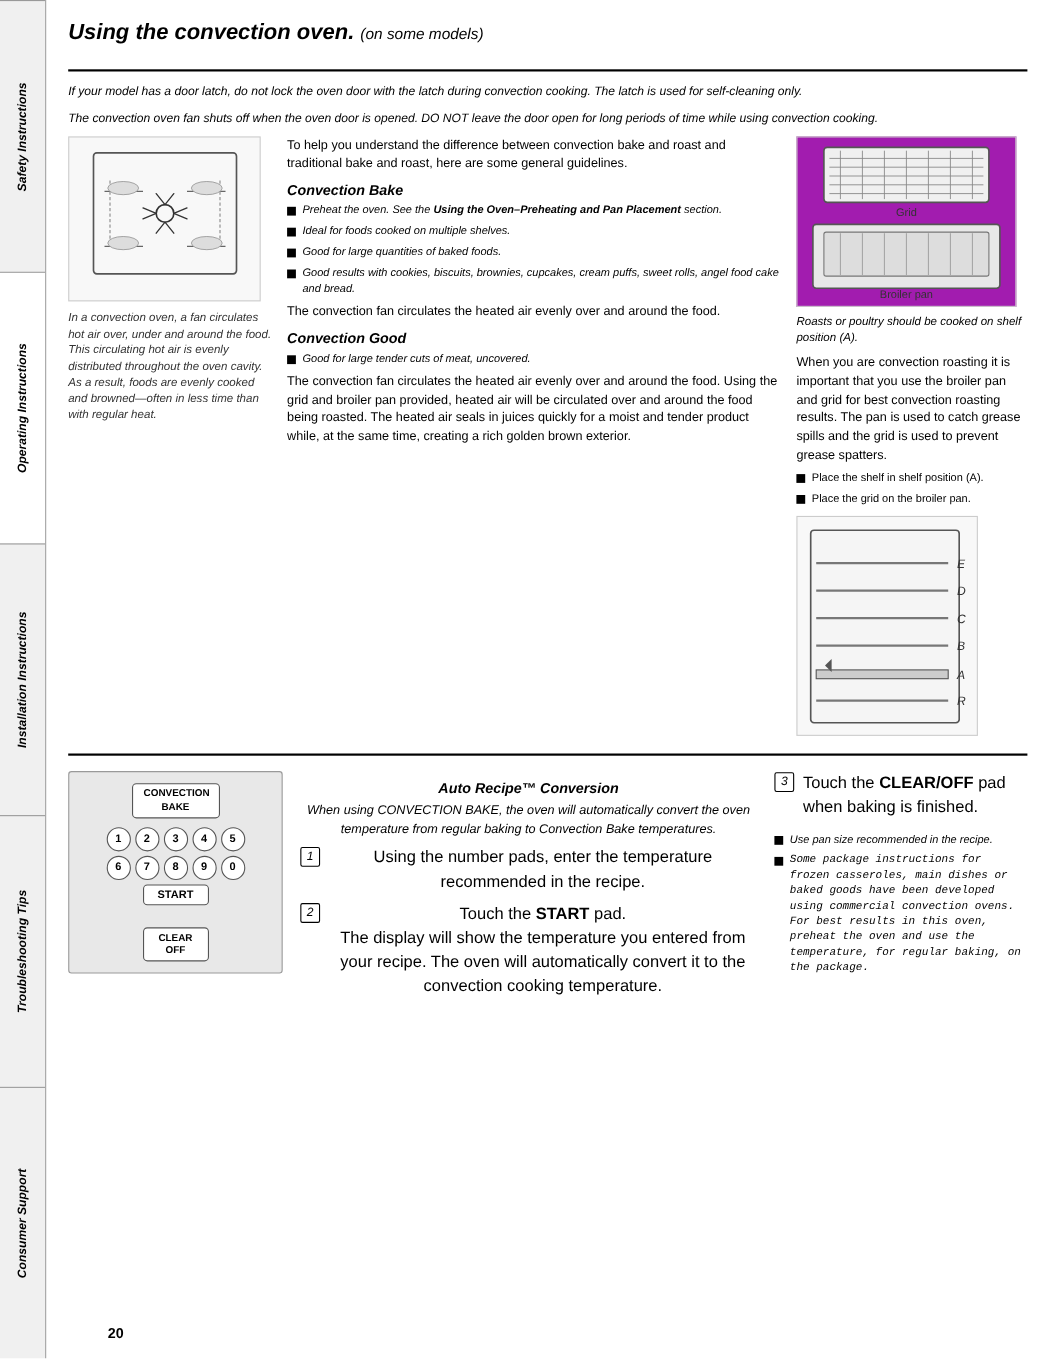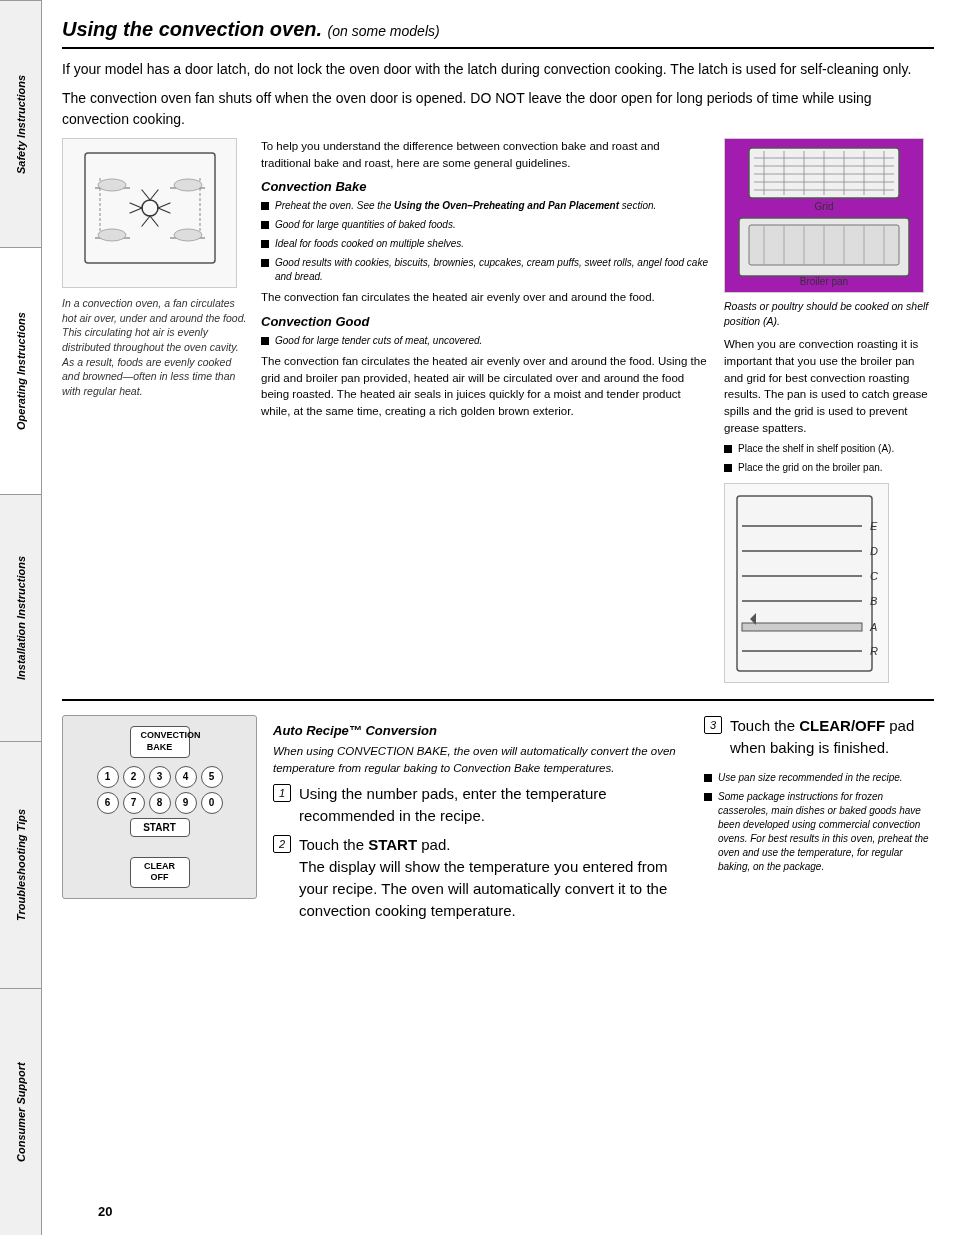--- a/index.html
+++ b/index.html
@@ -54,31 +54,32 @@
       bottom: 0;
       padding: 18px 20px 20px 20px;
     }
 
     
     .page-title {
       font-size: 20px;
       font-weight: bold;
       font-style: italic;
       border-bottom: 2px solid #000;
-      padding-bottom: 6px;
+      padding-bottom: 22px;
       margin-bottom: 10px;
     }
     .page-title .subtitle {
       font-size: 14px;
       font-weight: normal;
     }
 
     
     .warning-text {
-      font-size: 14px;
+      font-style: italic;
+      font-size: 11px;
       line-height: 1.5;
       margin-bottom: 8px;
     }
 
     
     .columns {
       display: flex;
       gap: 14px;
       margin-top: 8px;
     }
@@ -207,20 +208,21 @@
     .bottom-columns {
       display: flex;
       gap: 16px;
     }
     .bottom-left {
       width: 195px;
       flex-shrink: 0;
     }
     .bottom-mid {
       flex: 1;
+      text-align: center;
     }
     .bottom-right {
       width: 230px;
       flex-shrink: 0;
     }
 
     
     .keypad-area {
       border: 1px solid #999;
       background: #e8e8e8;
@@ -229,21 +231,21 @@
       border-radius: 3px;
     }
     .keypad-bake-btn {
       background: #fff;
       border: 1px solid #555;
       border-radius: 4px;
       padding: 3px 10px;
       font-size: 10px;
       font-weight: bold;
       text-align: center;
-      width: 60px;
+      width: 80px;
       margin: 0 auto 8px auto;
       display: block;
     }
     .keypad-row {
       display: flex;
       justify-content: center;
       gap: 4px;
       margin-bottom: 4px;
     }
     .keypad-btn {
@@ -383,28 +385,28 @@
       <div class="bullet-item">
         <div class="bullet-square"></div>
         <div class="bullet-text">
           <em>Preheat the oven. See the <strong>Using the Oven–Preheating and Pan Placement</strong> section.</em>
         </div>
       </div>
 
       <div class="bullet-item">
         <div class="bullet-square"></div>
         <div class="bullet-text">
+          <em>Ideal for foods cooked on multiple shelves.</em>
+        </div>
+      </div>
+
+      <div class="bullet-item">
+        <div class="bullet-square"></div>
+        <div class="bullet-text">
           <em>Good for large quantities of baked foods.</em>
-        </div>
-      </div>
-
-      <div class="bullet-item">
-        <div class="bullet-square"></div>
-        <div class="bullet-text">
-          <em>Ideal for foods cooked on multiple shelves.</em>
         </div>
       </div>
 
       <div class="bullet-item">
         <div class="bullet-square"></div>
         <div class="bullet-text">
           <em>Good results with cookies, biscuits, brownies, cupcakes, cream puffs, sweet rolls, angel food cake and bread.</em>
         </div>
       </div>
 
@@ -558,21 +560,21 @@
         </div>
       </div>
 
       <div class="bullet-item">
         <div class="bullet-square"></div>
         <div class="bullet-text" style="font-style:italic;">Use pan size recommended in the recipe.</div>
       </div>
 
       <div class="bullet-item">
         <div class="bullet-square"></div>
-        <div class="bullet-text" style="font-style:italic;">Some package instructions for frozen casseroles, main dishes or baked goods have been developed using commercial convection ovens. For best results in this oven, preheat the oven and use the temperature, for regular baking, on the package.</div>
+        <div class="bullet-text" style="font-style:italic;font-family:Liberation Mono, monospace;">Some package instructions for frozen casseroles, main dishes or baked goods have been developed using commercial convection ovens. For best results in this oven, preheat the oven and use the temperature, for regular baking, on the package.</div>
       </div>
     </div>
 
   </div>
 
   <div class="page-number">20</div>
 
 </div>
 
 </body></html>

